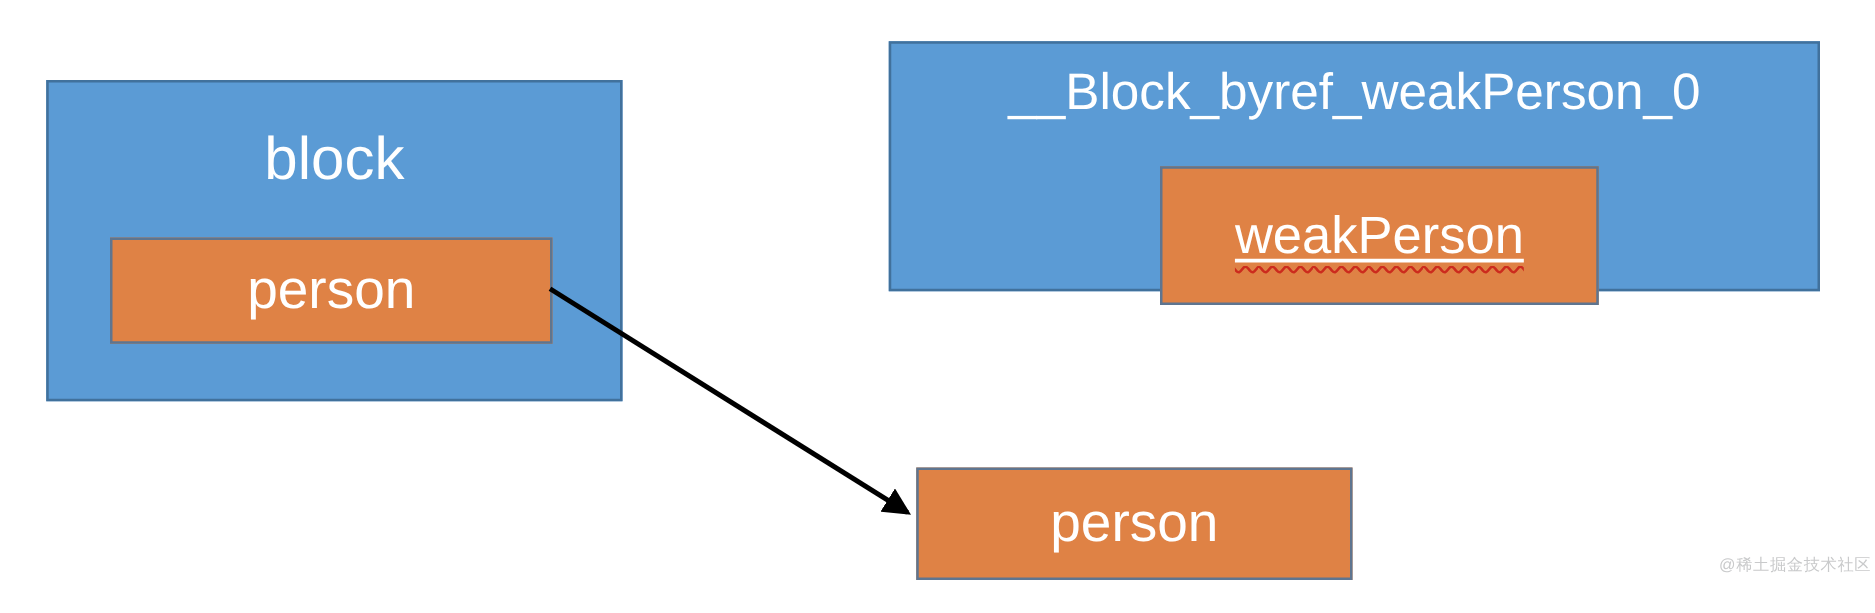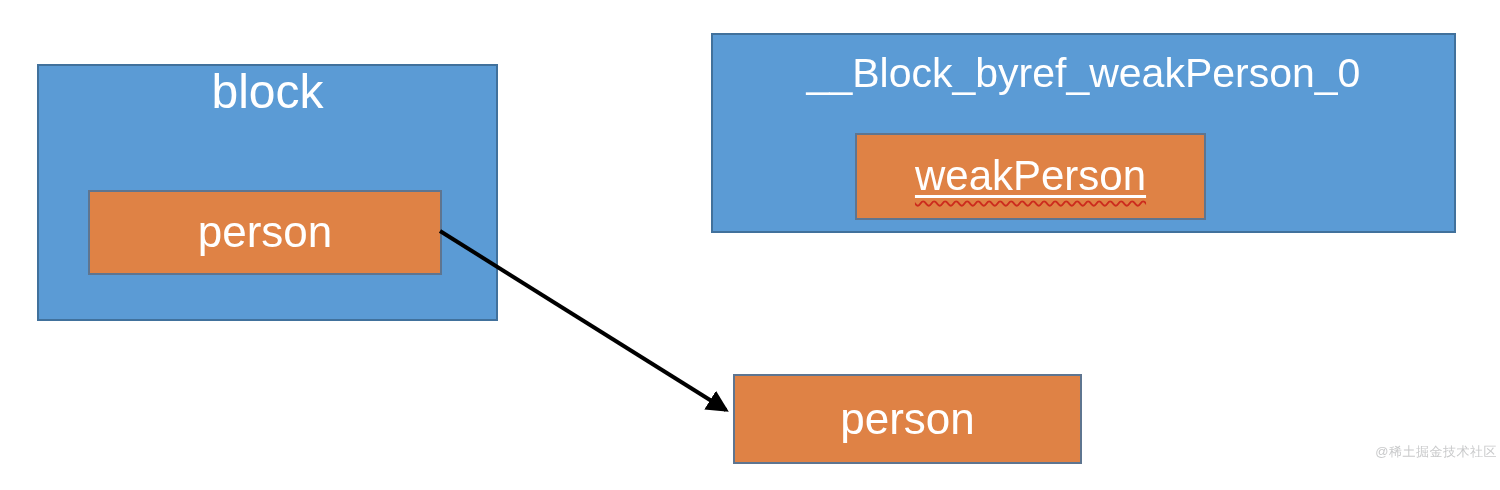--- a/index.html
+++ b/index.html
@@ -38,36 +38,36 @@
     white-space: nowrap;
   }
   .orange .node-title {
     font-size: 44px;
   }
   
   .block-node {
     left: 37px; top: 64px;
     width: 461px; height: 257px;
   }
-  .block-node .node-title { }
+  .block-node .node-title { padding-top: 36px; }
   
   .block-person-node {
     left: 88px; top: 190px;
     width: 354px; height: 85px;
   }
   
   .byref-node {
     left: 711px; top: 33px;
     width: 745px; height: 200px;
   }
   .byref-node .node-title { padding-top: 16px; font-size: 41px; }
   
   .weakperson-node {
-    left: 855px; top: 133px;
-    width: 351px; height: 87px;
+    left: 928px; top: 133px;
+    width: 351px; height: 111px;
   }
   .weakperson-node .node-title { font-size: 42px; }
   
   .person-object-node {
     left: 733px; top: 374px;
     width: 349px; height: 90px;
   }
   
   .underlined {
     text-decoration: underline;

